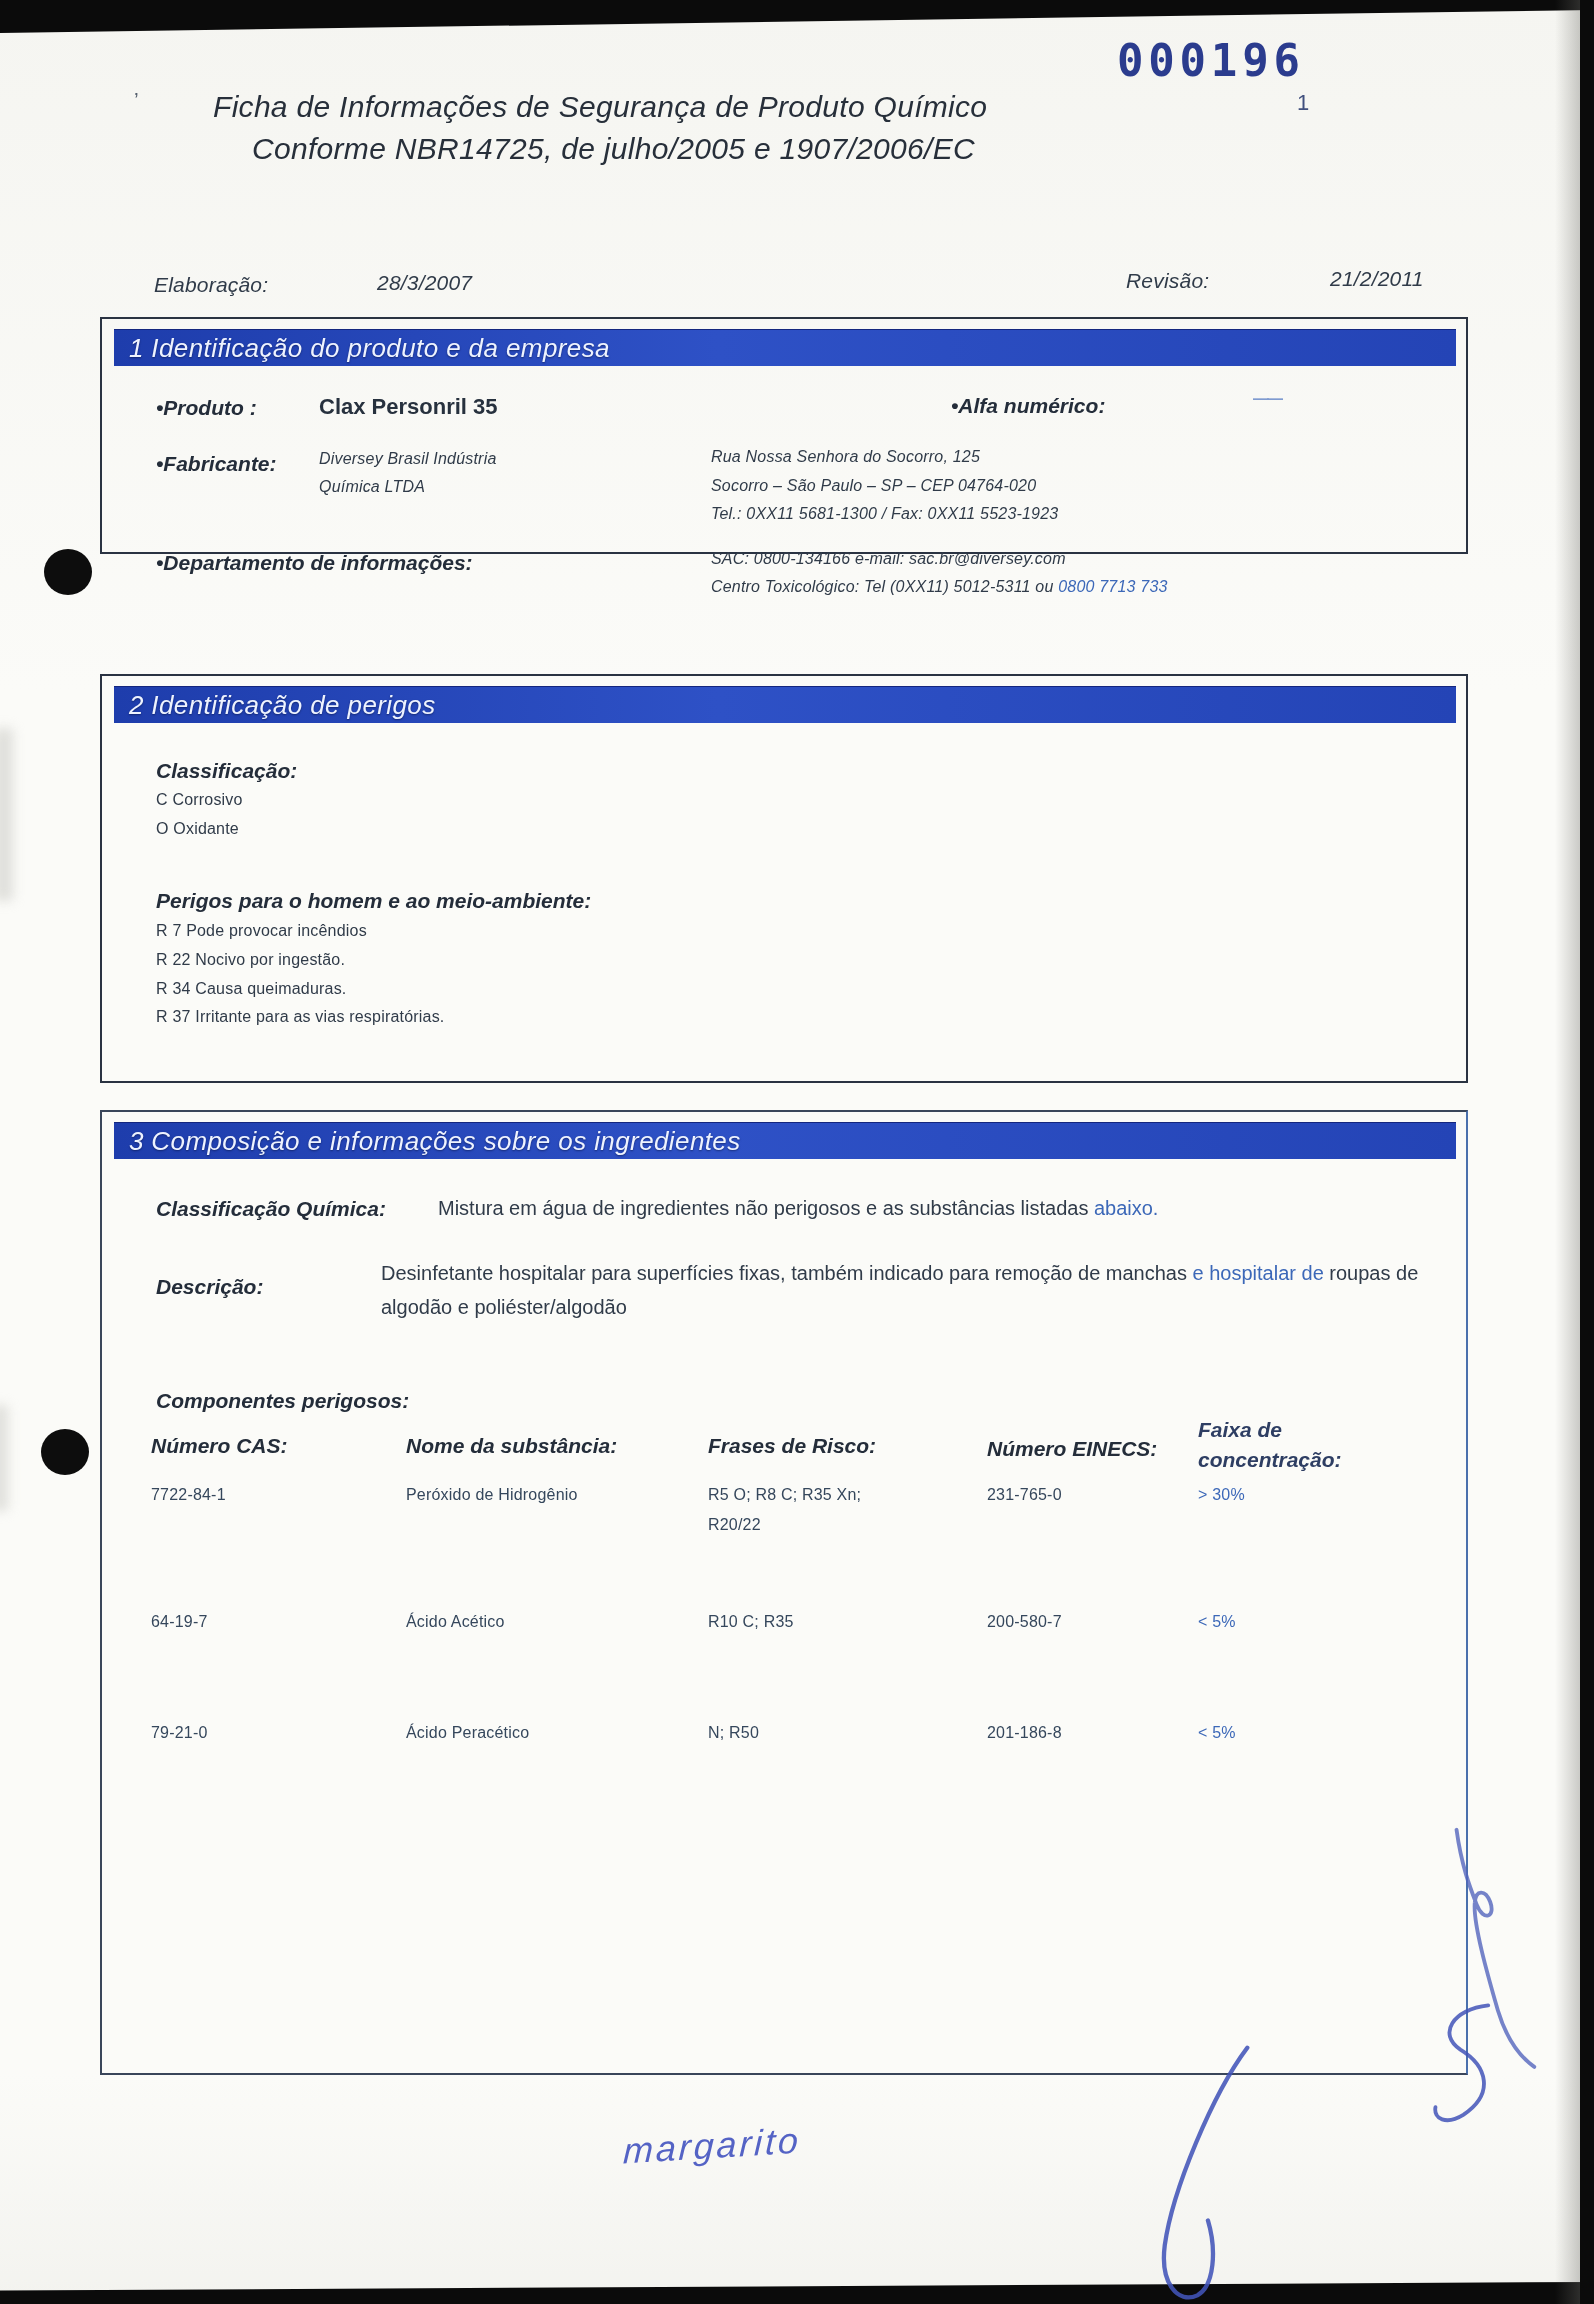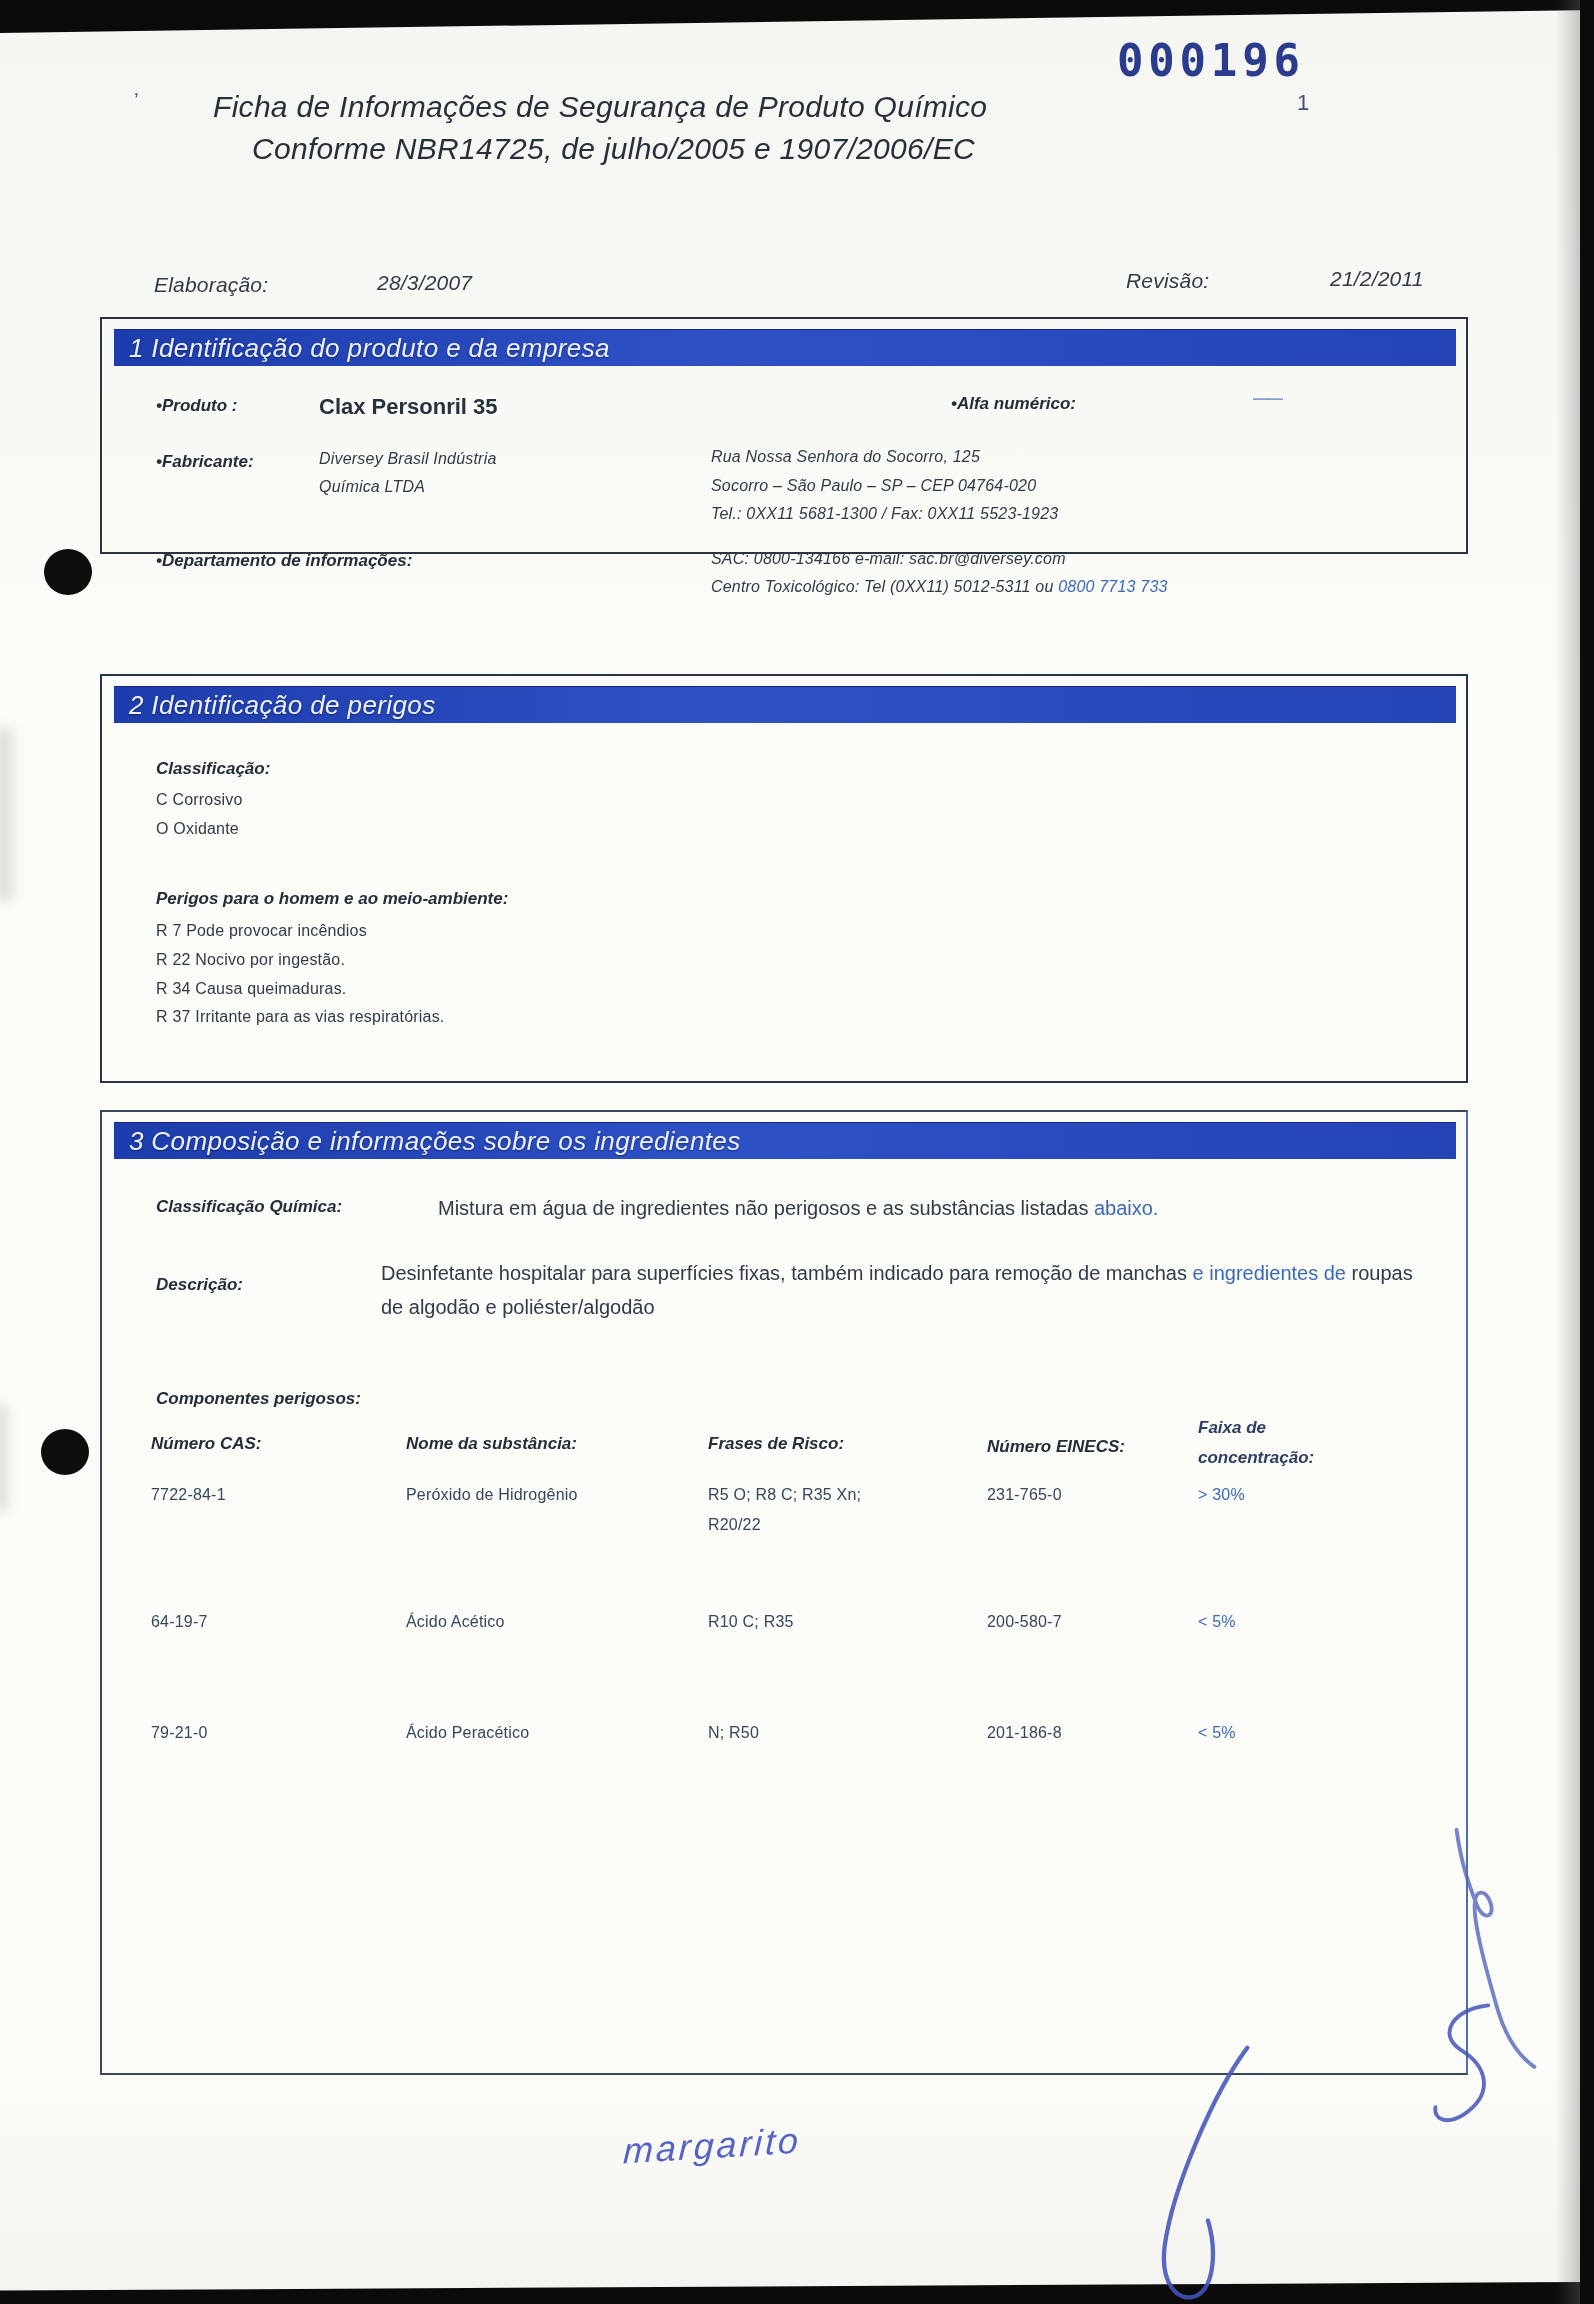--- a/index.html
+++ b/index.html
@@ -13,21 +13,21 @@
   #edge-top{left:0;top:0;width:100%;height:33px;clip-path:polygon(0 0,100% 0,100% 30%,0 100%)}
   #edge-bottom{left:0;top:2281px;width:100%;height:24px;clip-path:polygon(0 40%,100% 4%,100% 100%,0 100%)}
   #edge-right{right:0;top:0;width:15.4px;height:100%}
   #edge-right-shadow{position:absolute;right:15.4px;top:0;width:25px;height:100%;
     background:linear-gradient(90deg,rgba(120,120,115,0) 0%,rgba(110,110,105,.35) 100%)}
   .punch-hole{position:absolute;width:48px;height:46px;border-radius:50%;background:#0d0d0d}
   .smudge{position:absolute;background:#c9c9c4;filter:blur(5.8px);opacity:.55}
   
   .t{position:absolute;white-space:nowrap;color:#303b49;font-size:16px;letter-spacing:0.2px}
   .it{font-style:italic}
-  .lbl{font-weight:bold;font-style:italic;color:#242d3a;font-size:17px}
+  .lbl{font-weight:bold;font-style:italic;color:#242d3a;font-size:21px}
   .blue{color:#3c68b8}
   .bluegray{color:#35475c}
   
   #stamp{position:absolute;left:1117px;top:35px;font-family:"DejaVu Sans Mono",monospace;
     font-weight:bold;font-size:44px;letter-spacing:4.8px;color:#2b3c8e;filter:blur(0.4px)}
   #page-num{position:absolute;left:1297px;top:90px;font-size:22px;color:#41507e}
   .title{position:absolute;font-style:italic;font-size:30px;color:#272f3a;letter-spacing:0.3px}
   
   .box{position:absolute;left:100px;width:1368px;border:2.9px solid #2a3342;background:transparent}
   #box3{border-color:#3a465a;border-right-color:#4a70ad;border-right-width:2.9px}
@@ -105,21 +105,21 @@
     <div class="bt t" style="left:54px;top:332px">R 37 Irritante para as vias respiratórias.</div>
   </div>
 
   <div class="box" id="box3" style="top:1110px;height:965px">
     <div class="bar">3 Composição e informações sobre os ingredientes</div>
 
     <div class="bt lbl" style="left:54px;top:85px">Classificação Química:</div>
     <div class="center-par" style="left:336px;top:85px;width:865px"><span>Mistura em água de ingredientes não perigosos e as substâncias listadas </span><span class="blue">abaixo.</span></div>
 
     <div class="bt lbl" style="left:54px;top:163px">Descrição:</div>
-    <div class="center-par" style="left:279px;top:144px;width:1047px;line-height:34px"><span>Desinfetante hospitalar para superfícies fixas, também indicado para remoção de manchas </span><span class="blue">e ingredientes de</span> <span>roupas de algodão e poliéster/algodão</span></div>
+    <div class="center-par" style="left:279px;top:144px;width:1047px;line-height:34px"><span>Desinfetante hospitalar para superfícies fixas, também indicado para remoção de manchas </span><span class="blue">e hospitalar de</span> <span>roupas de algodão e poliéster/algodão</span></div>
 
     <div class="bt lbl" style="left:54px;top:277px">Componentes perigosos:</div>
 
     <div class="bt lbl" style="left:49px;top:322px">Número CAS:</div>
     <div class="bt lbl" style="left:304px;top:322px">Nome da substância:</div>
     <div class="bt lbl" style="left:606px;top:322px">Frases de Risco:</div>
     <div class="bt lbl" style="left:885px;top:325px">Número EINECS:</div>
     <div class="bt lbl" style="left:1096px;top:306px;color:#2e3e63">Faixa de</div>
     <div class="bt lbl" style="left:1096px;top:336px;color:#2e3e63">concentração:</div>
 

